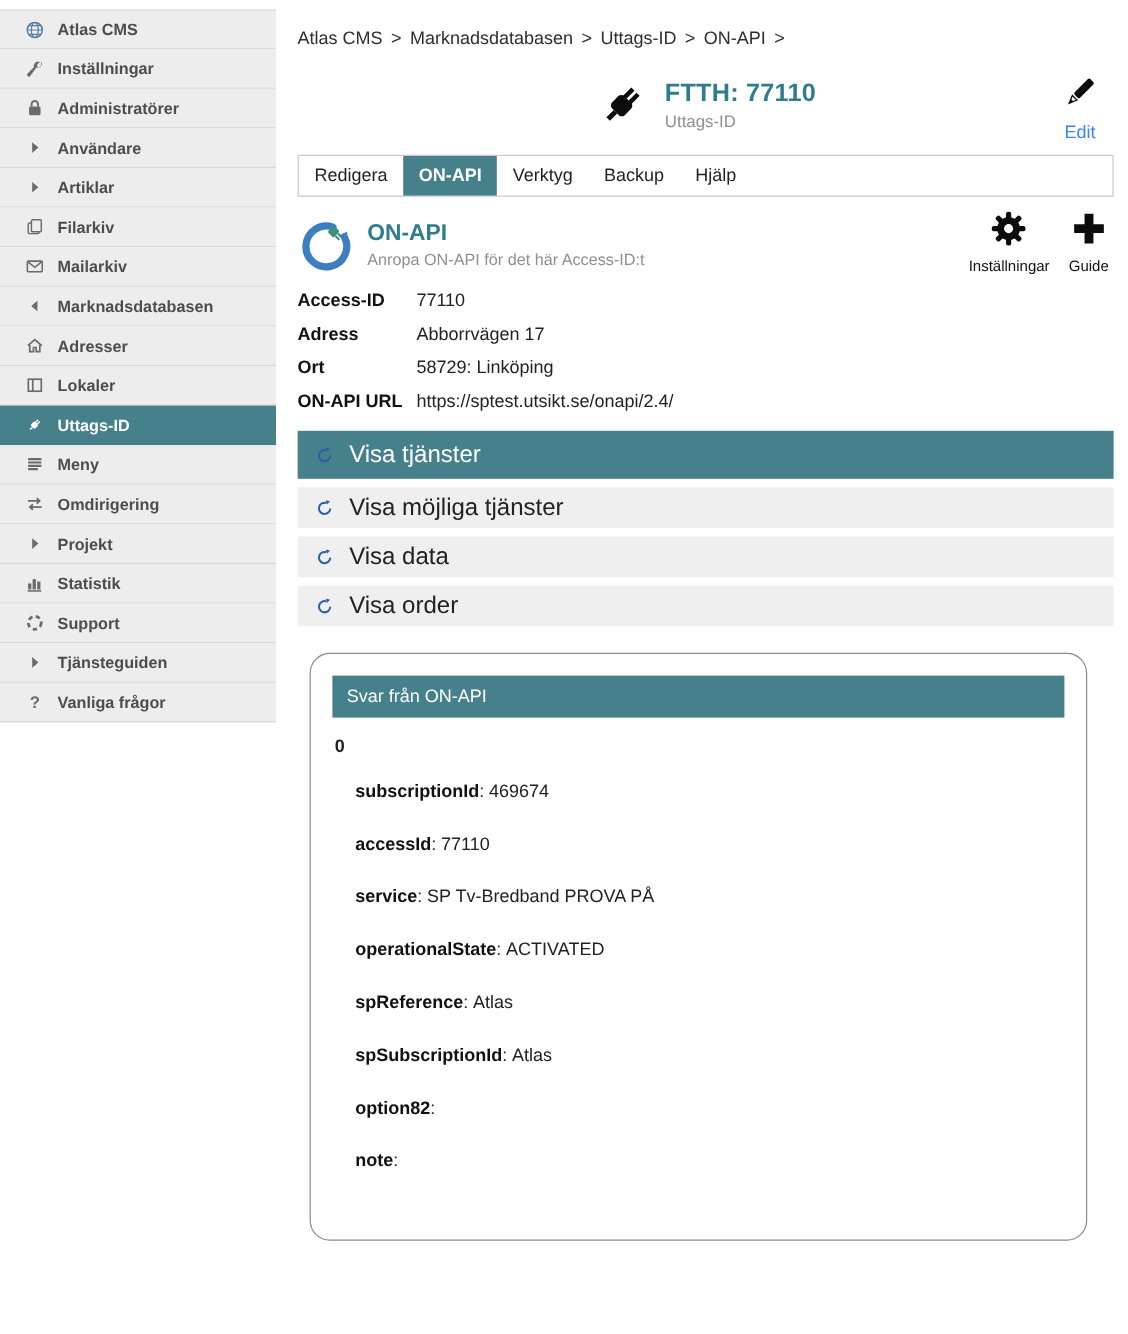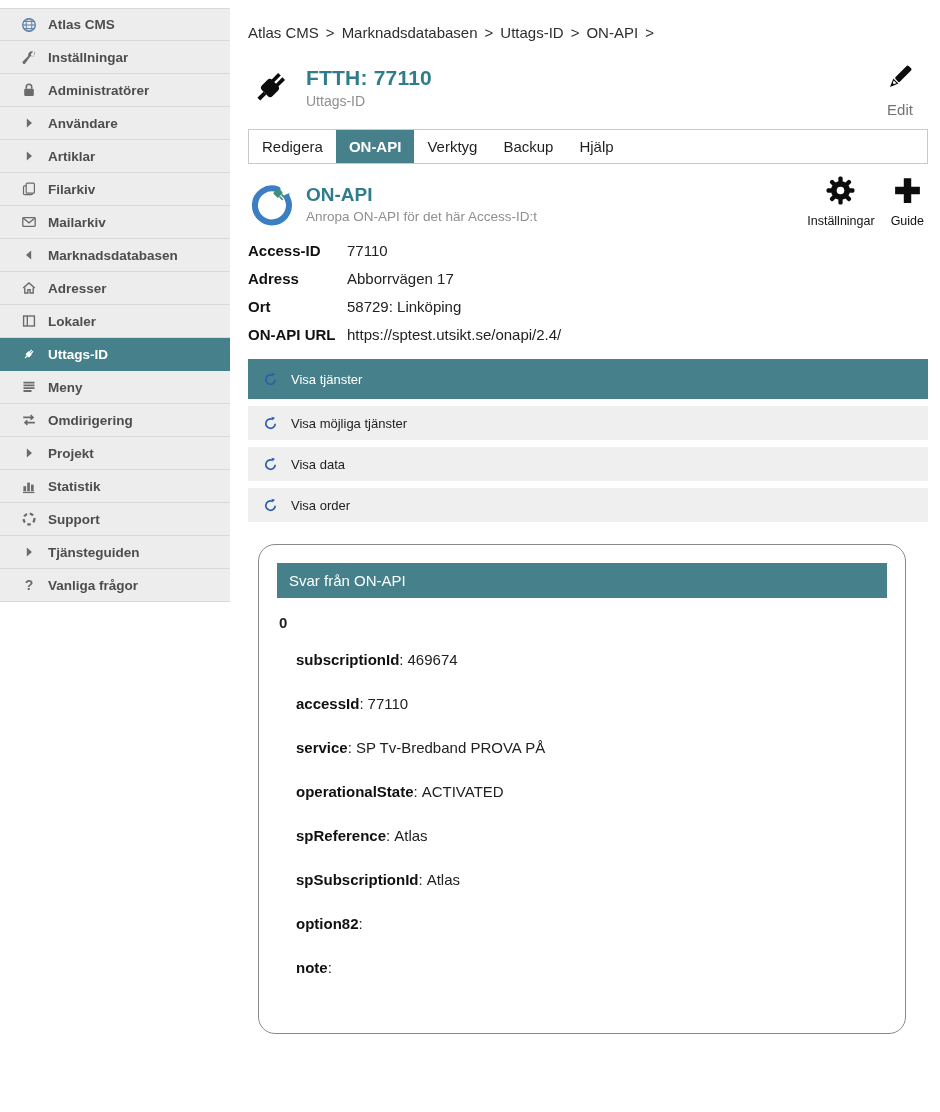--- a/index.html
+++ b/index.html
@@ -26,26 +26,26 @@
   .sb-item.selected { background: var(--teal, #45808b); color: #fff; border-color: var(--teal, #45808b); }
   .sb-icon { width: 17px; height: 17px; display: inline-flex; align-items: center; justify-content: center; color: #6b6b6b; flex: 0 0 17px; }
   .sb-icon svg { width: 16px; height: 16px; }
   .sb-item.selected .sb-icon { color: #fff; }
   .sb-icon[data-name="globe-icon"] { color: #5b7ca6; }
   
   .main { flex: 1; padding: 10px 12px 0 18px; position: relative; }
   .breadcrumb { margin: 14px 0 20px; font-size: 15px; color: #2e2e2e; }
   .bc-link { cursor: pointer; }
   .bc-sep { margin: 0 7px; }
-  .page-header { display: flex; align-items: center; margin-bottom: 16px; position: relative; min-height: 52px; }
+  .page-header { display: flex; align-items: center; margin-bottom: 16px; position: relative; min-height: 52px; justify-content: center; }
   .plug-big { width: 46px; height: 46px; color: #0c0c0c; margin-right: 12px; display: inline-flex; }
   .page-title { font-size: 21px; font-weight: bold; color: var(--title-teal, #2e7c8c); letter-spacing: .2px; }
   .page-subtitle { font-size: 14px; color: #8f8f8f; margin-top: 3px; }
   .edit-tool { position: absolute; right: 10px; top: -2px; display: flex; flex-direction: column; align-items: center; cursor: pointer; }
-  .edit-tool .lbl { font-size: 15px; color: #737373; margin-top: 2px; }
+  .edit-tool .lbl { font-size: 15px; color: #3b82f6; margin-top: 2px; }
   
   .tabs { border: 1px solid #c9c9c9; background: #fff; display: flex; margin-bottom: 14px; }
   .tab { padding: 8px 13px; font-size: 15px; color: #1f1f1f; cursor: pointer; }
   .tab.active { background: var(--teal, #45808b); color: #fff; font-weight: bold; }
   
   .section-header { display: flex; align-items: center; margin: 4px 0 12px; position: relative; min-height: 52px; }
   .onapi-icon { width: 48px; height: 48px; margin-right: 10px; display: inline-flex; }
   .section-title { font-size: 19px; font-weight: bold; color: var(--title-teal, #2e7c8c); }
   .section-subtitle { font-size: 13.5px; color: #8f8f8f; margin-top: 3px; }
   .header-tools { position: absolute; right: 4px; top: -4px; display: flex; gap: 16px; }
@@ -53,21 +53,21 @@
   .tool .lbl { font-size: 12.5px; color: #111; margin-top: 3px; }
   
   .details { margin: 8px 0 16px; }
   .detail-row { display: flex; font-size: 15px; margin-bottom: 11px; }
   .detail-label { font-weight: bold; width: 99px; flex: 0 0 99px; color: #111; }
   .detail-value { color: #222; }
   
   .actions { display: flex; flex-direction: column; gap: 7px; margin-bottom: 22px; }
   .action-row {
     background: var(--row-bg, #efefef); height: 34px; display: flex; align-items: center;
-    gap: 13px; padding-left: 15px; font-size: 13px; color: #222; cursor: pointer;
+    gap: 13px; padding-left: 15px; font-size: 20px; color: #222; cursor: pointer;
   }
   .action-row.active { background: var(--teal, #45808b); color: #fff; height: 40px; }
   .action-icon { width: 15px; height: 15px; display: inline-flex; flex: 0 0 15px; }
   
   .response-panel {
     margin: 0 22px 20px 10px; border: 1px solid #8a8a8a; border-radius: 17px;
     padding: 18px 18px 30px; background: #fff;
   }
   .response-header {
     background: var(--teal, #45808b); color: #fff; font-size: 15px;

